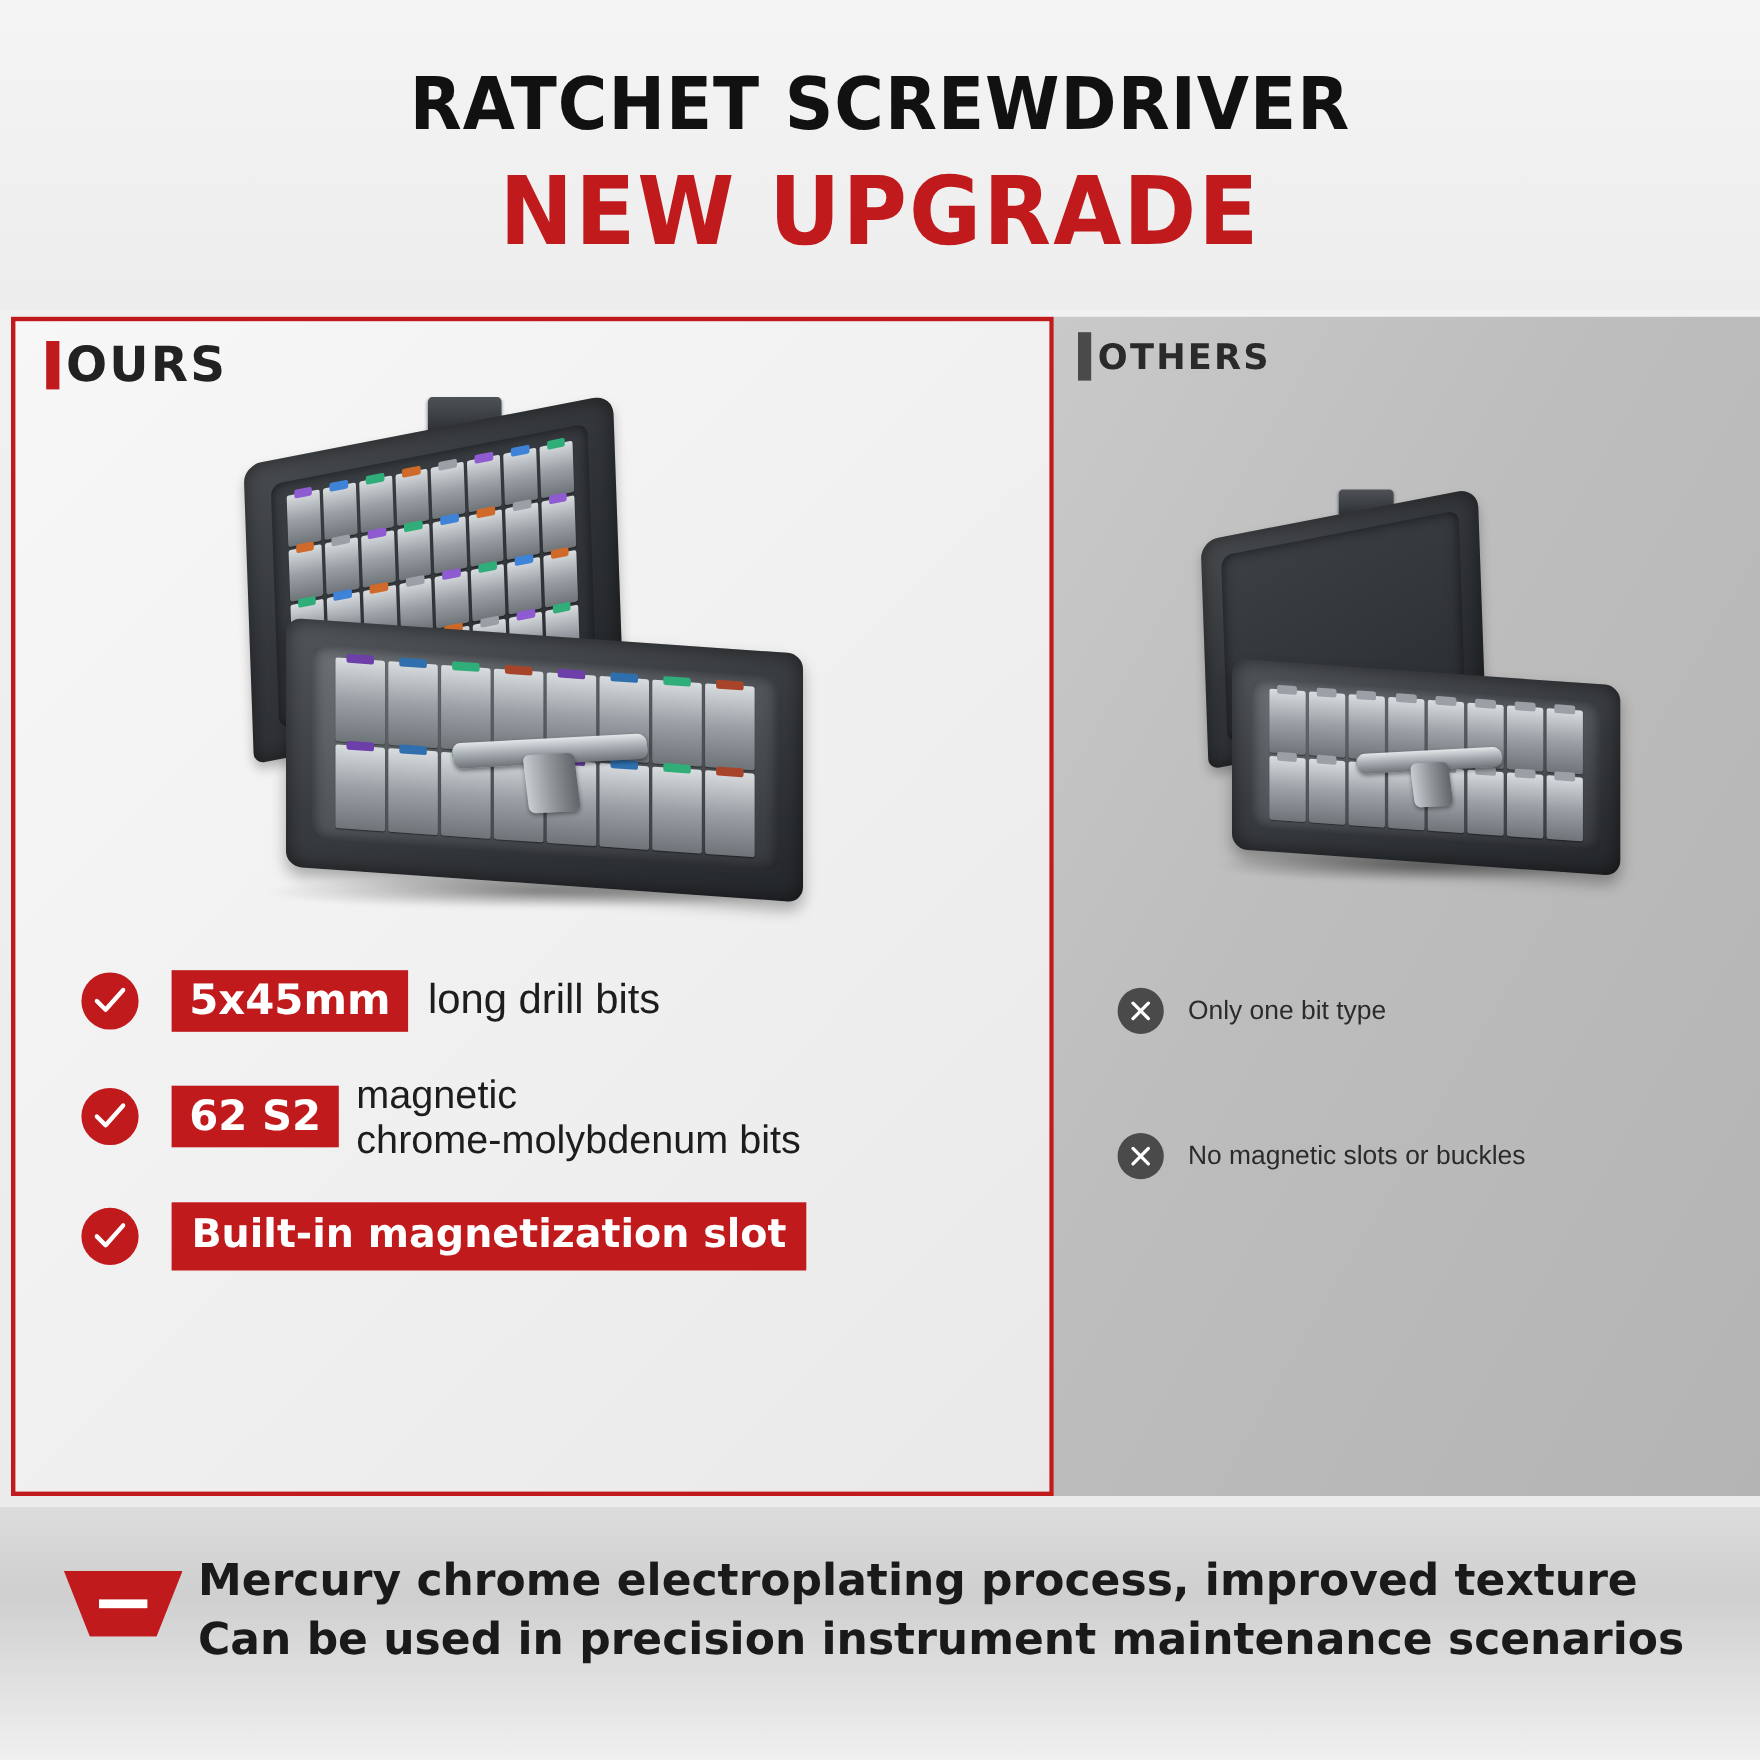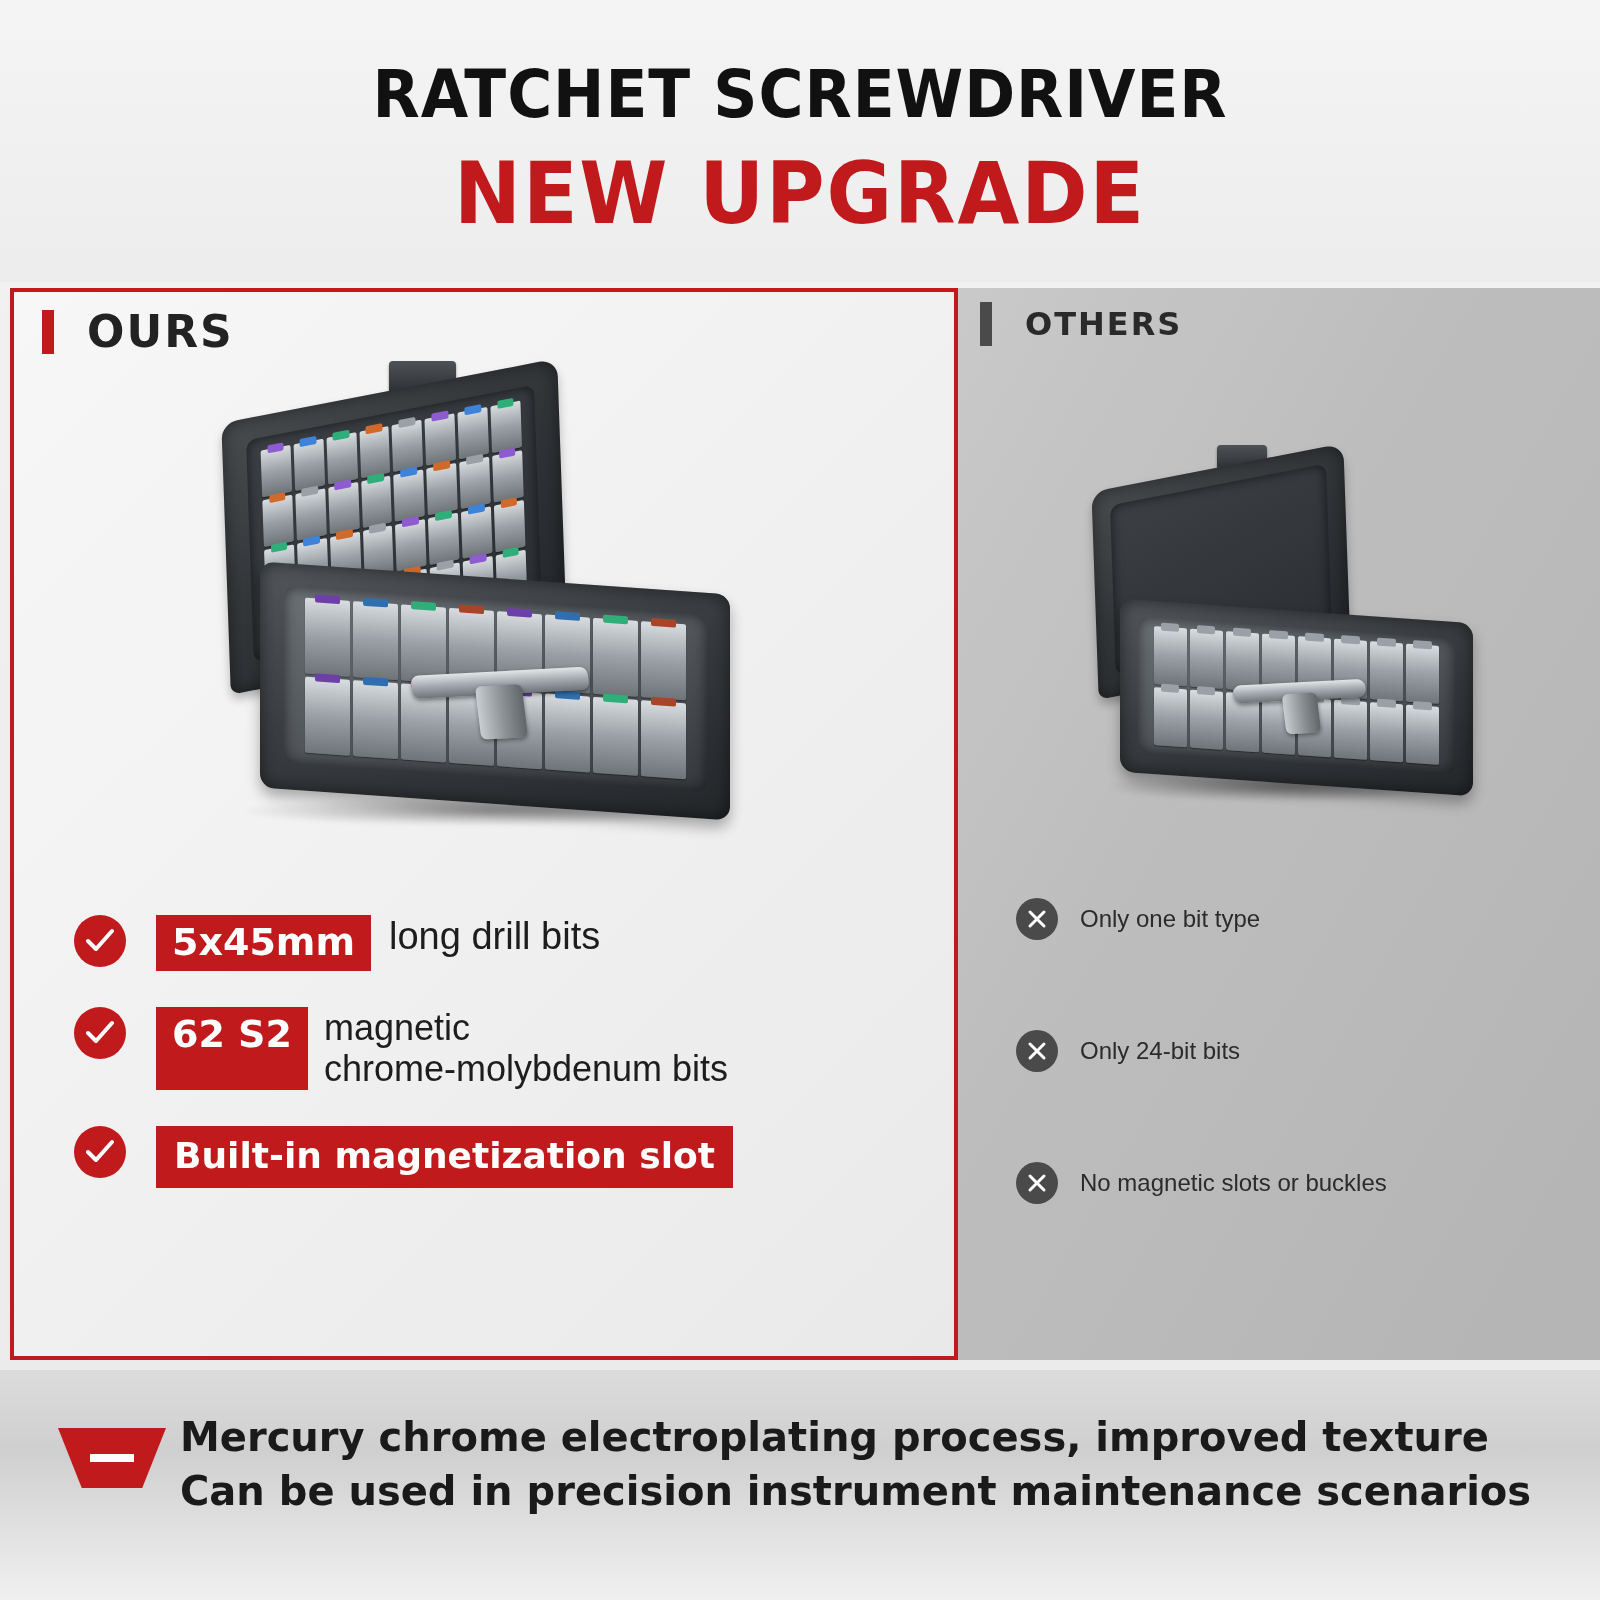--- a/index.html
+++ b/index.html
@@ -75,21 +75,20 @@
     height: 1072px;
     background: linear-gradient(120deg, #c9c9c9 0%, #bdbdbd 40%, #b4b4b4 100%);
   }
   .panel-label {
     position: absolute;
     display: flex;
     align-items: center;
     font-family: "DejaVu Sans", sans-serif;
     font-weight: 800;
     letter-spacing: 2px;
-    gap: 27px;
   }
   .label-ours {
     left: 28px; top: 14px;
     font-size: 44px;
     color: #222222;
   }
   .label-others {
     left: 22px; top: 14px;
     font-size: 32px;
     color: #2a2a2a;
@@ -223,22 +222,22 @@
 
   
   .features {
     position: absolute;
     left: 60px;
     top: 590px;
     width: 840px;
   }
   .feature-row {
     display: flex;
+    align-items: center;
     margin-bottom: 36px;
-    margin-top: 33px;
   }
   .check {
     flex: 0 0 auto;
     width: 52px;
     height: 52px;
     border-radius: 50%;
     background: #c01a1d;
     margin-right: 30px;
     position: relative;
   }
@@ -495,28 +494,20 @@
 
         <div class="other-row">
           <span class="cross">
             <svg width="20" height="20" viewBox="0 0 20 20">
                 <path d="M3 3 L17 17 M17 3 L3 17" stroke="#ffffff" stroke-width="3" stroke-linecap="round"></path>
               </svg>
           </span>
           <span class="other-text">Only one bit type</span>
         </div>
 
-        <div class="other-row">
-          <span class="cross">
-            <svg width="20" height="20" viewBox="0 0 20 20">
-                <path d="M3 3 L17 17 M17 3 L3 17" stroke="#ffffff" stroke-width="3" stroke-linecap="round"></path>
-              </svg>
-          </span>
-          <span class="other-text">Only 24-bit bits</span>
-        </div>
 
         <div class="other-row">
           <span class="cross">
             <svg width="20" height="20" viewBox="0 0 20 20">
                 <path d="M3 3 L17 17 M17 3 L3 17" stroke="#ffffff" stroke-width="3" stroke-linecap="round"></path>
               </svg>
           </span>
           <span class="other-text">No magnetic slots or buckles</span>
         </div>
 

